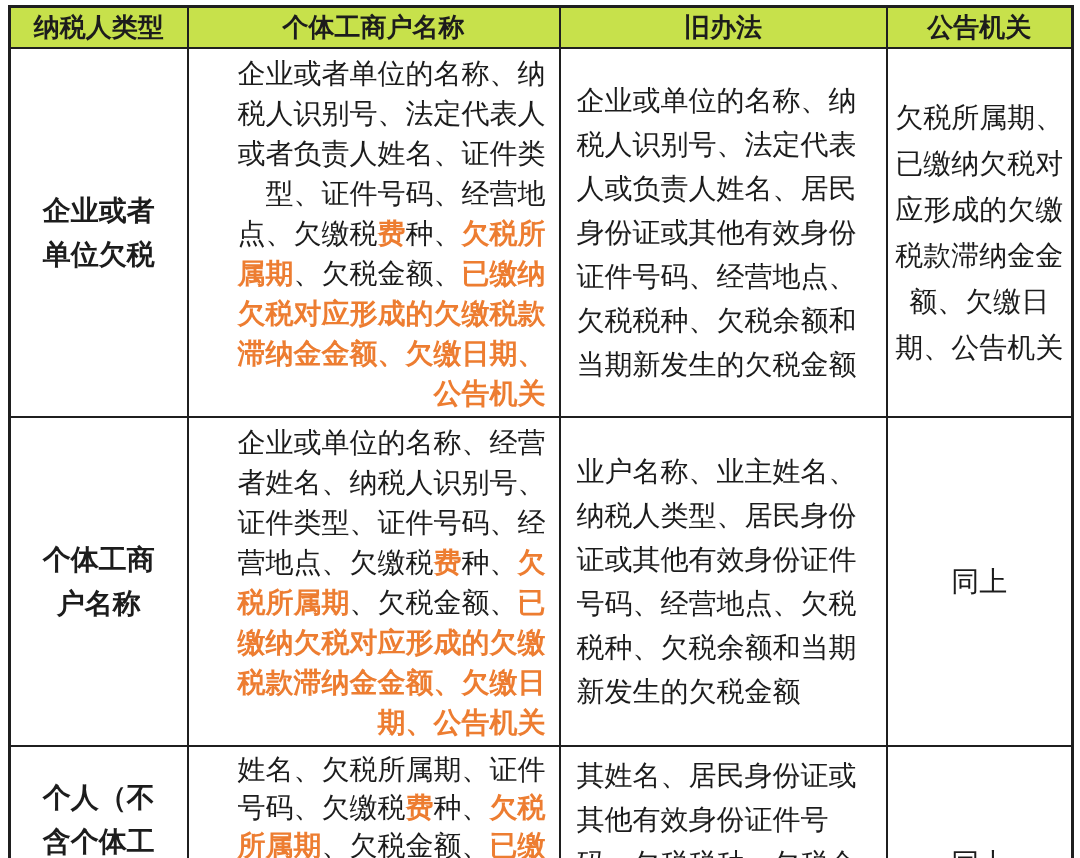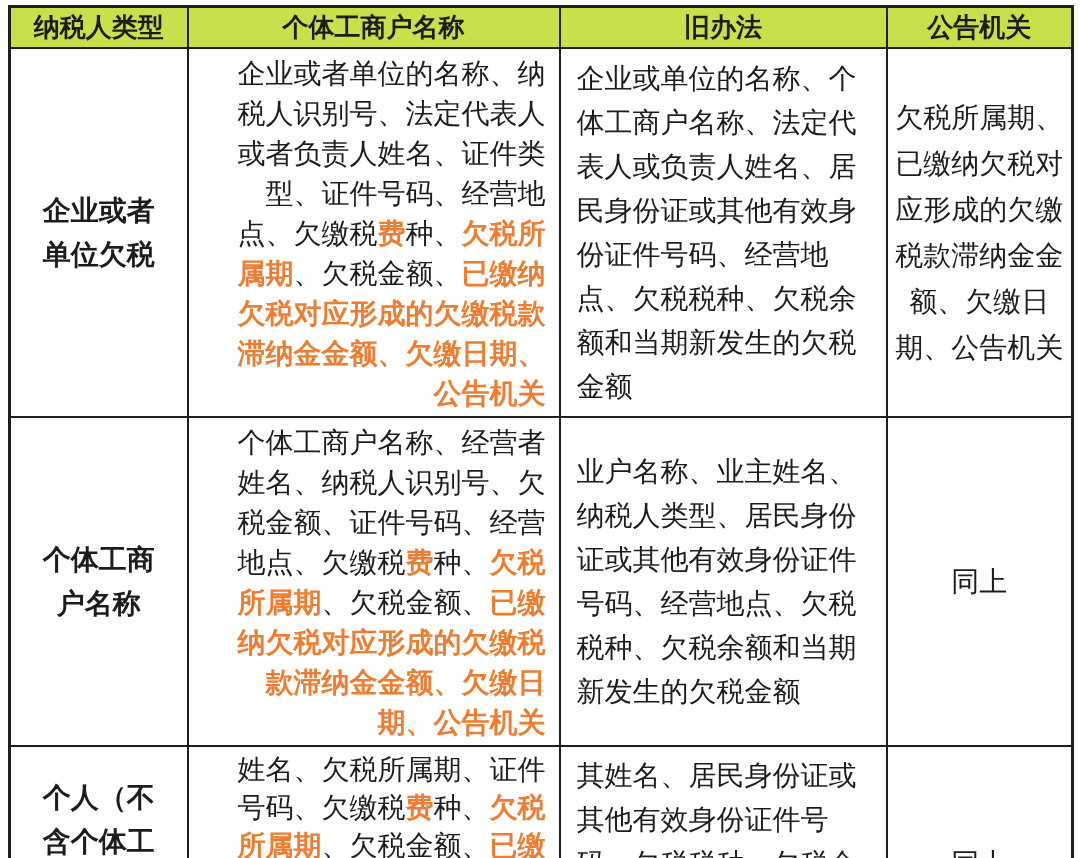--- a/index.html
+++ b/index.html
@@ -92,26 +92,26 @@
         <th>纳税人类型</th>
         <th>个体工商户名称</th>
         <th>旧办法</th>
         <th>公告机关</th>
       </tr>
     </thead>
     <tbody>
       <tr class="body-row-1">
         <th class="type-cell">企业或者单位欠税</th>
         <td class="new-cell"><span>企业或者单位的名称、纳税人识别号、法定代表人或者负责人姓名、证件类型、证件号码、经营地点、欠缴税</span><span class="hl">费</span><span>种、</span><span class="hl">欠税所属期</span><span>、欠税金额、</span><span class="hl">已缴纳欠税对应形成的欠缴税款滞纳金金额、欠缴日期、公告机关</span></td>
-        <td class="old-cell">企业或单位的名称、个体工商户名称、法定代表人或负责人姓名、居民身份证或其他有效身份证件号码、经营地点、欠税税种、欠税余额和当期新发生的欠税金额</td>
+        <td class="old-cell">企业或单位的名称、纳税人识别号、法定代表人或负责人姓名、居民身份证或其他有效身份证件号码、经营地点、欠税税种、欠税余额和当期新发生的欠税金额</td>
         <td class="added-cell">欠税所属期、已缴纳欠税对应形成的欠缴税款滞纳金金额、欠缴日期、公告机关</td>
       </tr>
       <tr class="body-row-2">
         <th class="type-cell">个体工商户名称</th>
-        <td class="new-cell"><span>个体工商户名称、经营者姓名、纳税人识别号、欠税金额、证件号码、经营地点、欠缴税</span><span class="hl">费</span><span>种、</span><span class="hl">欠税所属期</span><span>、欠税金额、</span><span class="hl">已缴纳欠税对应形成的欠缴税款滞纳金金额、欠缴日期、公告机关</span></td>
+        <td class="new-cell"><span>企业或单位的名称、经营者姓名、纳税人识别号、证件类型、证件号码、经营地点、欠缴税</span><span class="hl">费</span><span>种、</span><span class="hl">欠税所属期</span><span>、欠税金额、</span><span class="hl">已缴纳欠税对应形成的欠缴税款滞纳金金额、欠缴日期、公告机关</span></td>
         <td class="old-cell">业户名称、业主姓名、纳税人类型、居民身份证或其他有效身份证件号码、经营地点、欠税税种、欠税余额和当期新发生的欠税金额</td>
         <td class="added-cell">同上</td>
       </tr>
       <tr class="body-row-3">
         <th class="type-cell">个人（不含个体工商户）欠税</th>
         <td class="new-cell"><span>姓名、欠税所属期、证件号码、欠缴税</span><span class="hl">费</span><span>种、</span><span class="hl">欠税所属期</span><span>、欠税金额、</span><span class="hl">已缴纳欠税对应形成的欠缴税款滞纳金金额、欠缴日期、公告机关</span></td>
         <td class="old-cell">其姓名、居民身份证或其他有效身份证件号码、欠税税种、欠税余额和当期新发生的欠税金额</td>
         <td class="added-cell">同上</td>
       </tr>
     </tbody>

